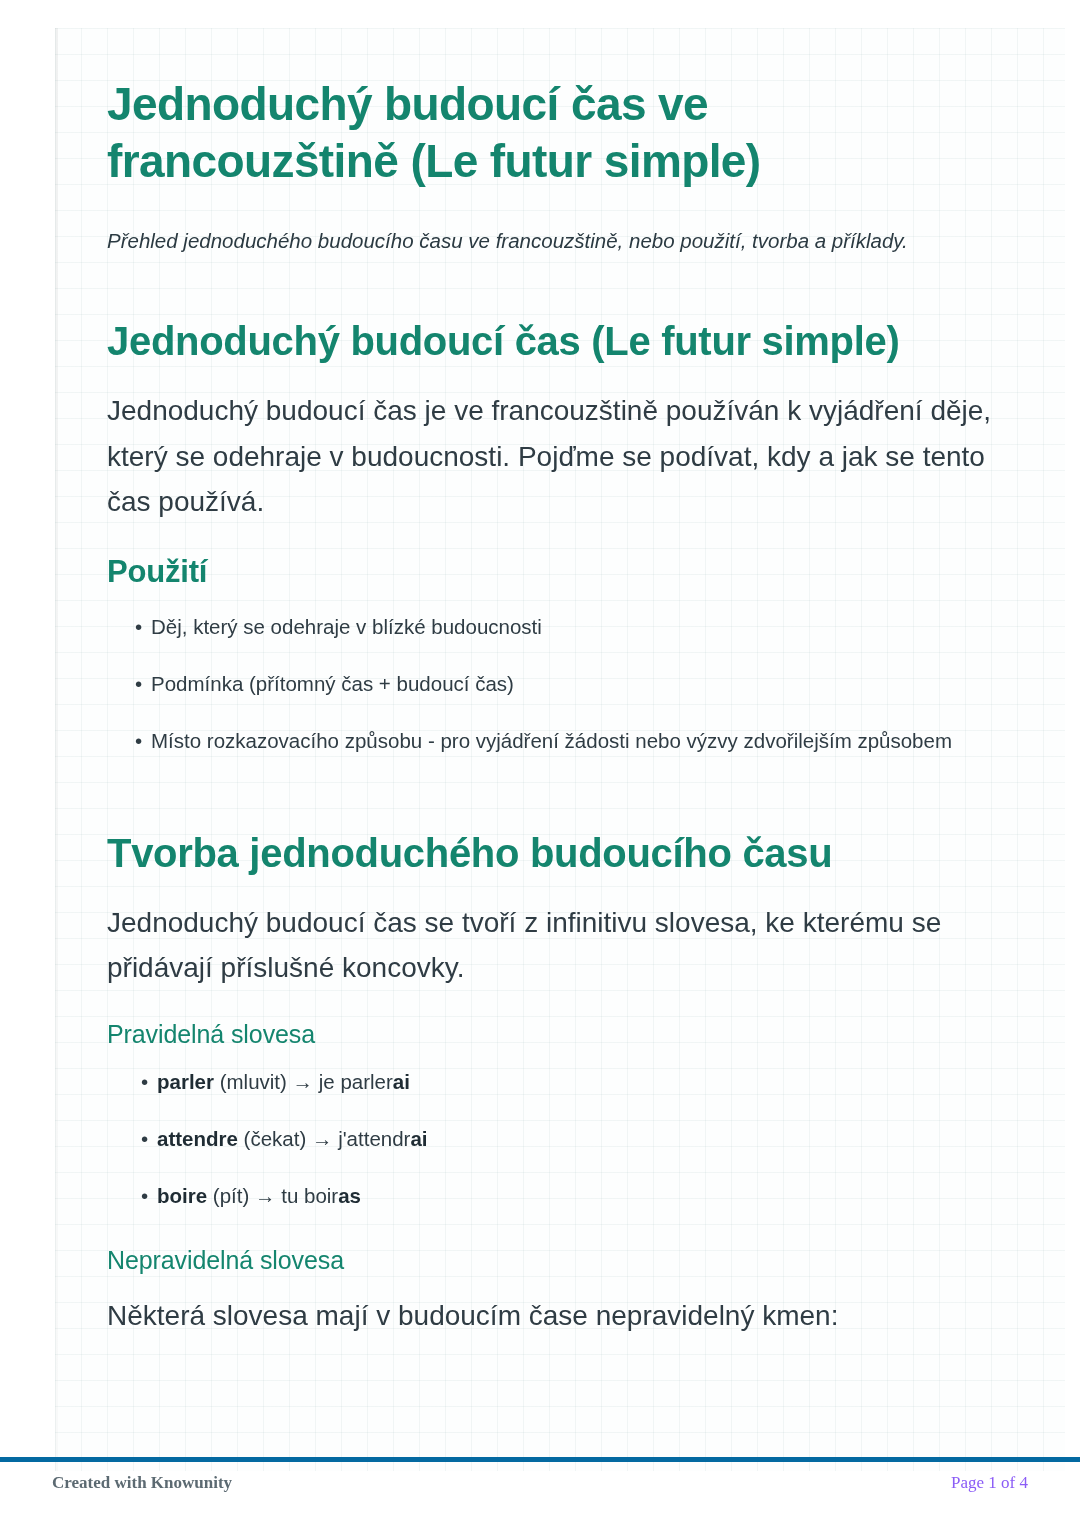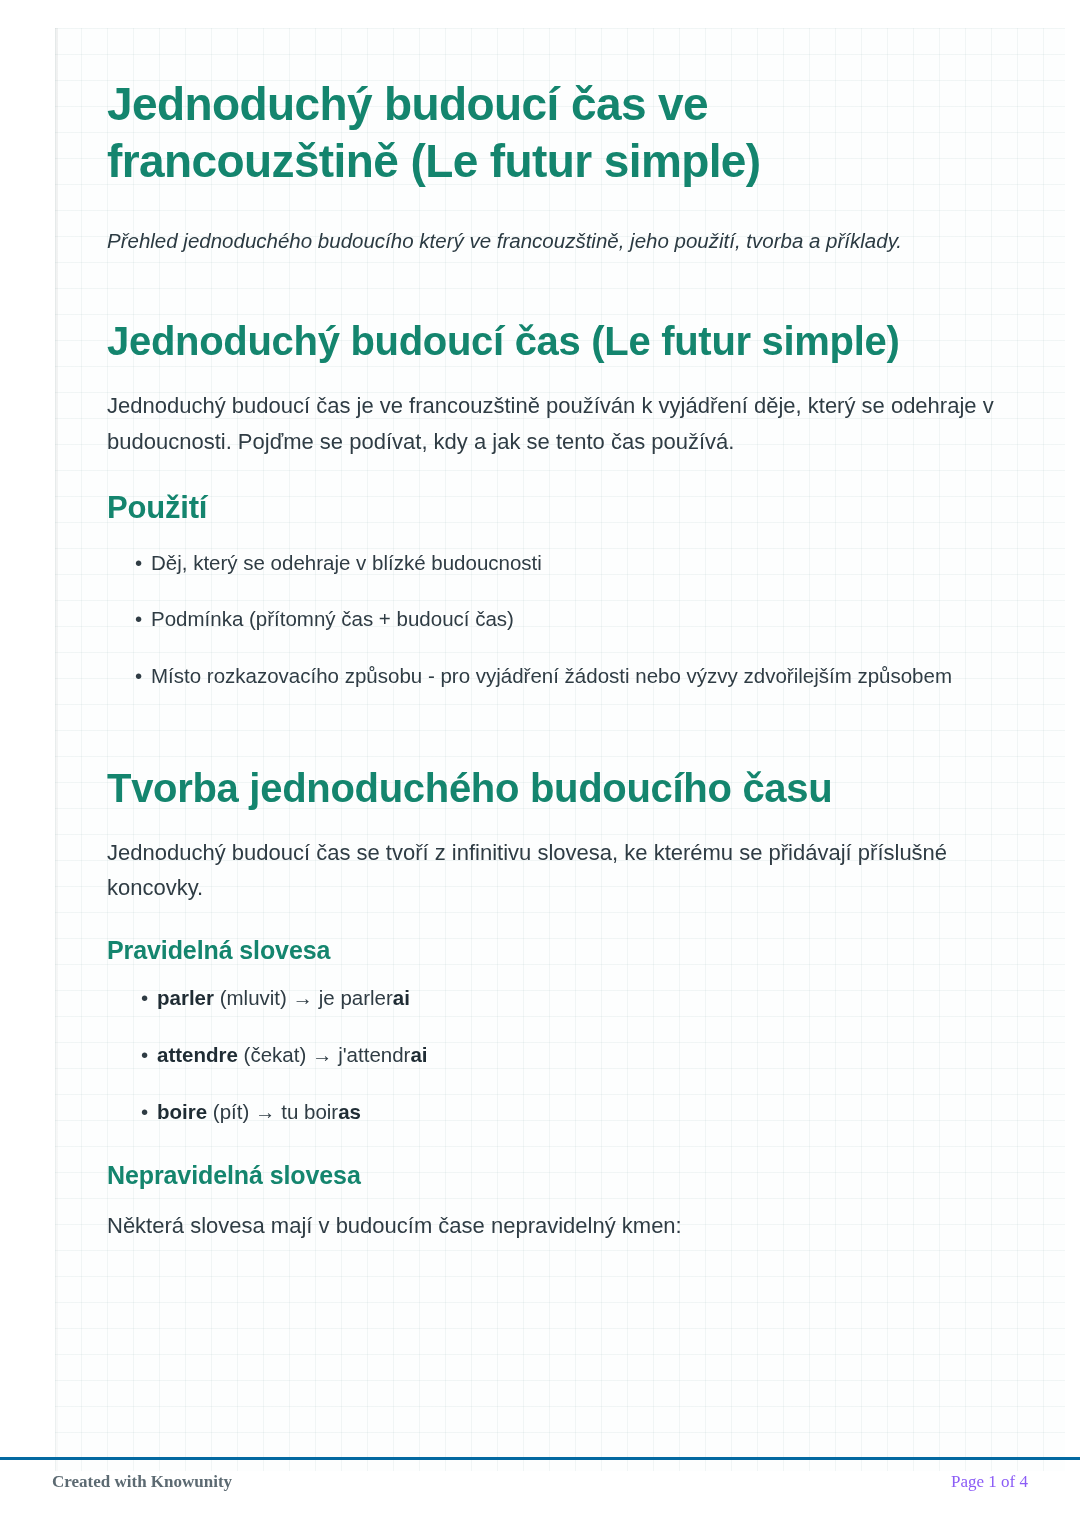--- a/index.html
+++ b/index.html
@@ -73,28 +73,28 @@
     color: #14856e;
     font-size: 31px;
     font-weight: 800;
     letter-spacing: -0.2px;
     margin: 0 0 22px 0;
   }
 
   h4.minor-title {
     color: #14856e;
     font-size: 25px;
-    font-weight: 700;
+    font-weight: 400;
     letter-spacing: -0.1px;
     margin: 0 0 18px 0;
   }
 
   p.body-text {
     color: #2f3c44;
-    font-size: 22px;
+    font-size: 28px;
     line-height: 1.62;
     margin: 0 0 30px 0;
     max-width: 900px;
   }
 
   ul.bullets {
     list-style: none;
     margin: 0 0 34px 0;
     padding: 0 0 0 28px;
   }
@@ -144,21 +144,21 @@
   .footer {
     position: absolute;
     left: 0;
     right: 0;
     bottom: 24px;
     height: 46px;
     padding: 0 52px;
     display: flex;
     align-items: center;
     justify-content: space-between;
-    border-top: 3px solid #0369a1;
+    border-top: 5px solid #0369a1;
   }
   .footer-left {
     font-family: "Liberation Serif", serif;
     font-weight: 700;
     font-size: 17px;
     color: #5c6a72;
   }
   .footer-right {
     font-family: "Liberation Serif", serif;
     font-size: 17px;
@@ -166,21 +166,21 @@
   }
 </style>
 </head>
 <body>
 
 <div class="page">
   <div class="content">
 
     <h1 class="doc-title">Jednoduchý budoucí čas ve francouzštině (Le futur simple)</h1>
 
-    <p class="subtitle">Přehled jednoduchého budoucího který ve francouzštině, jeho použití, tvorba a příklady.</p>
+    <p class="subtitle">Přehled jednoduchého budoucího času ve francouzštině, nebo použití, tvorba a příklady.</p>
 
     <h2 class="sec-title">Jednoduchý budoucí čas (Le futur simple)</h2>
     <p class="body-text">Jednoduchý budoucí čas je ve francouzštině používán k vyjádření děje, který se odehraje v budoucnosti. Pojďme se podívat, kdy a jak se tento čas používá.</p>
 
     <h3 class="sub-title">Použití</h3>
     <ul class="bullets">
       <li>Děj, který se odehraje v blízké budoucnosti</li>
       <li>Podmínka (přítomný čas + budoucí čas)</li>
       <li>Místo rozkazovacího způsobu - pro vyjádření žádosti nebo výzvy zdvořilejším způsobem</li>
     </ul>

